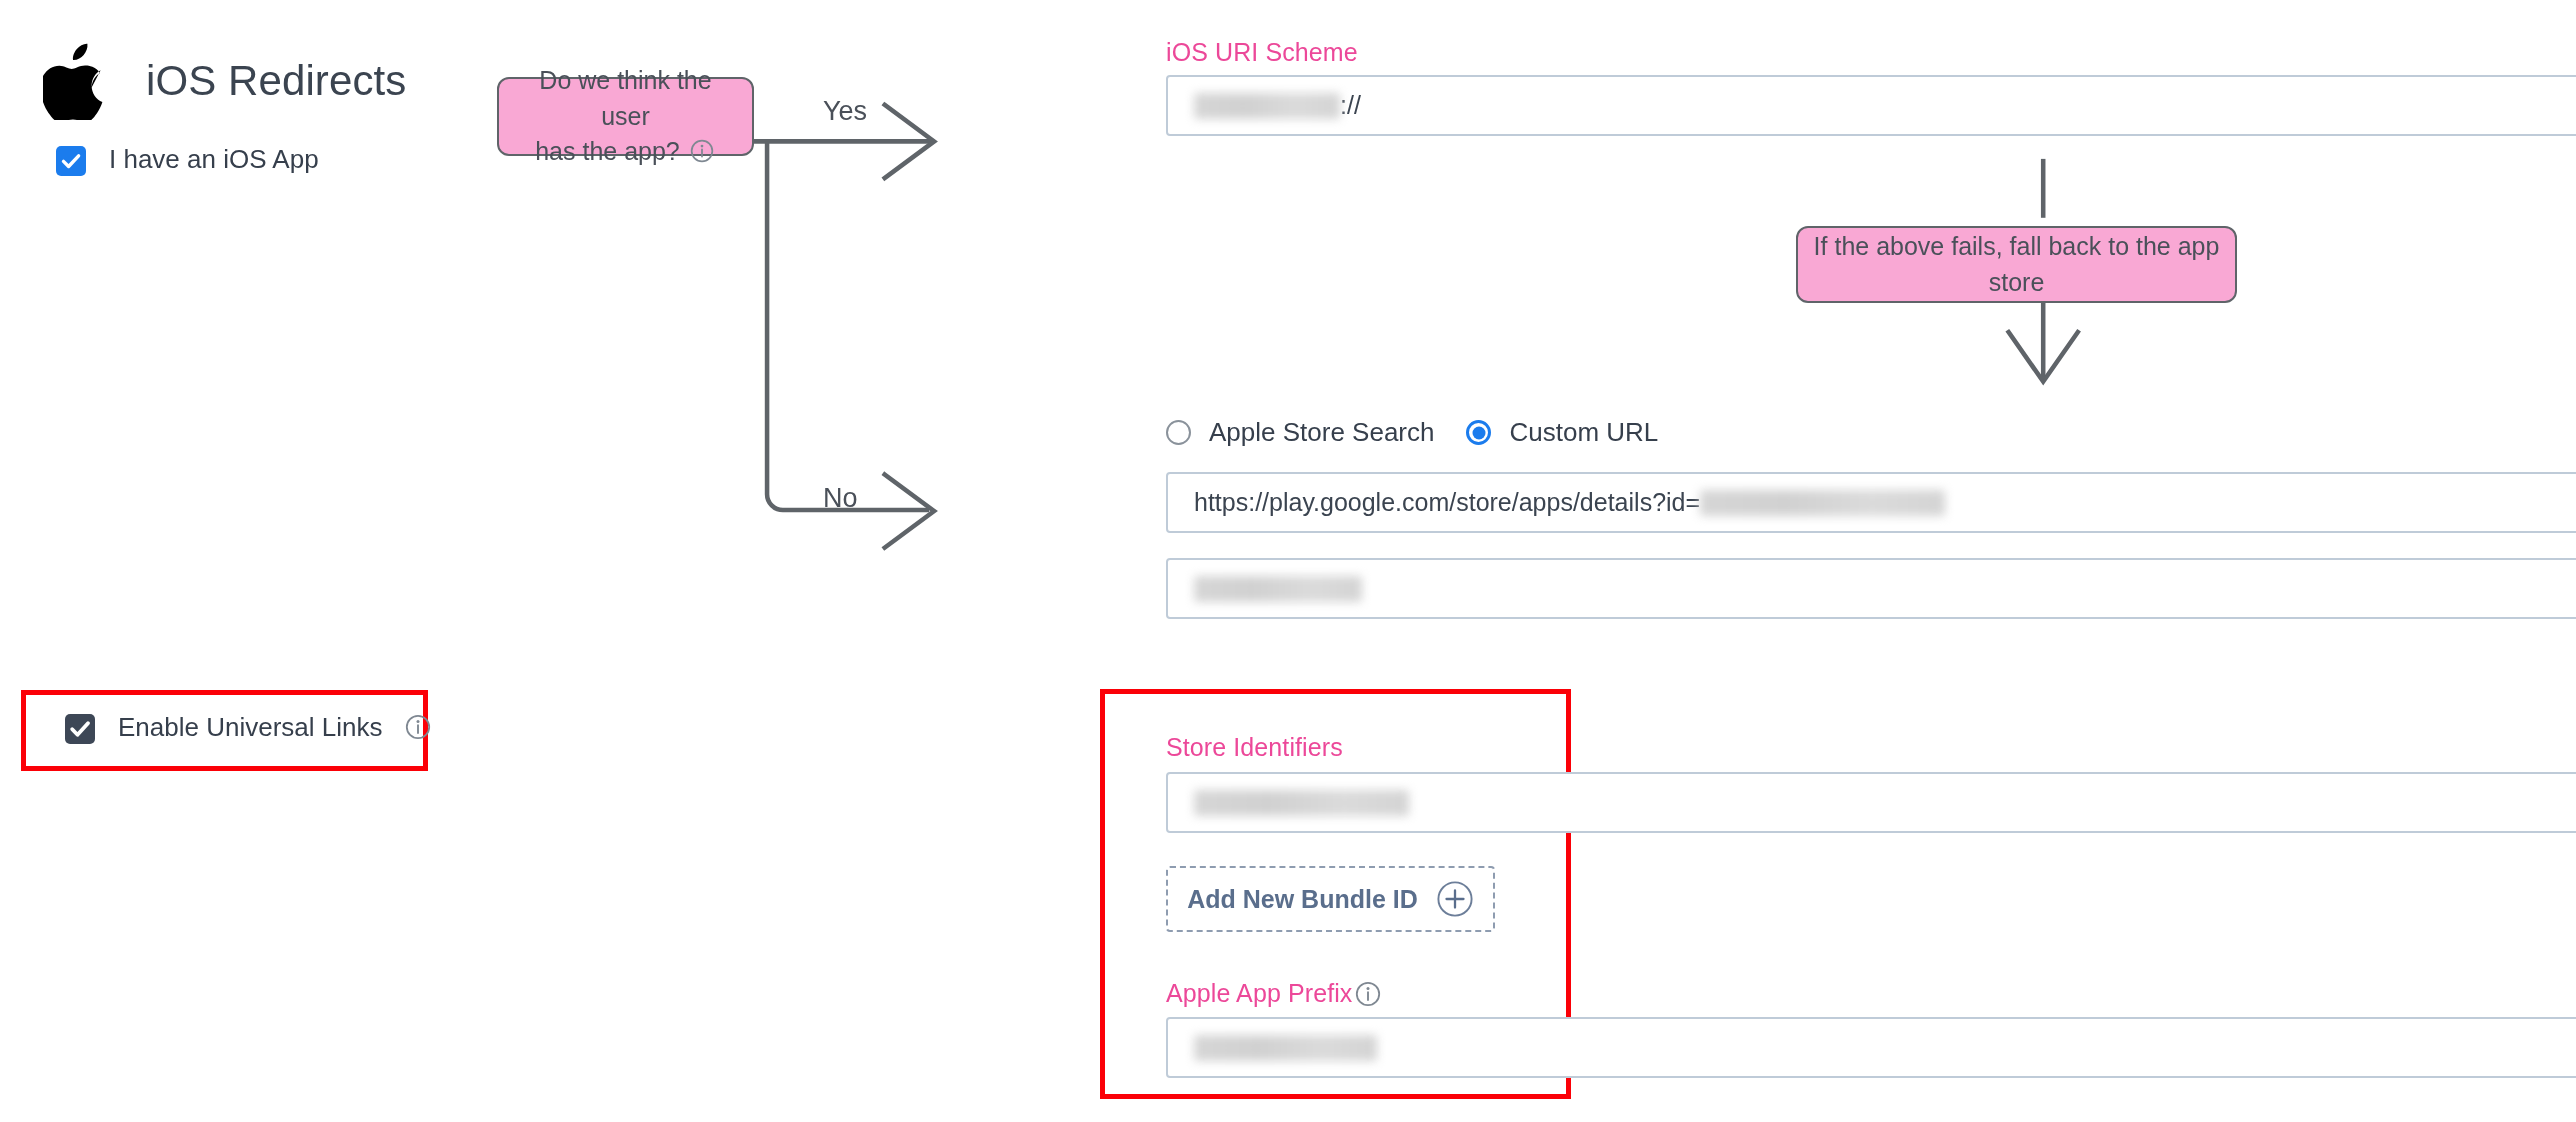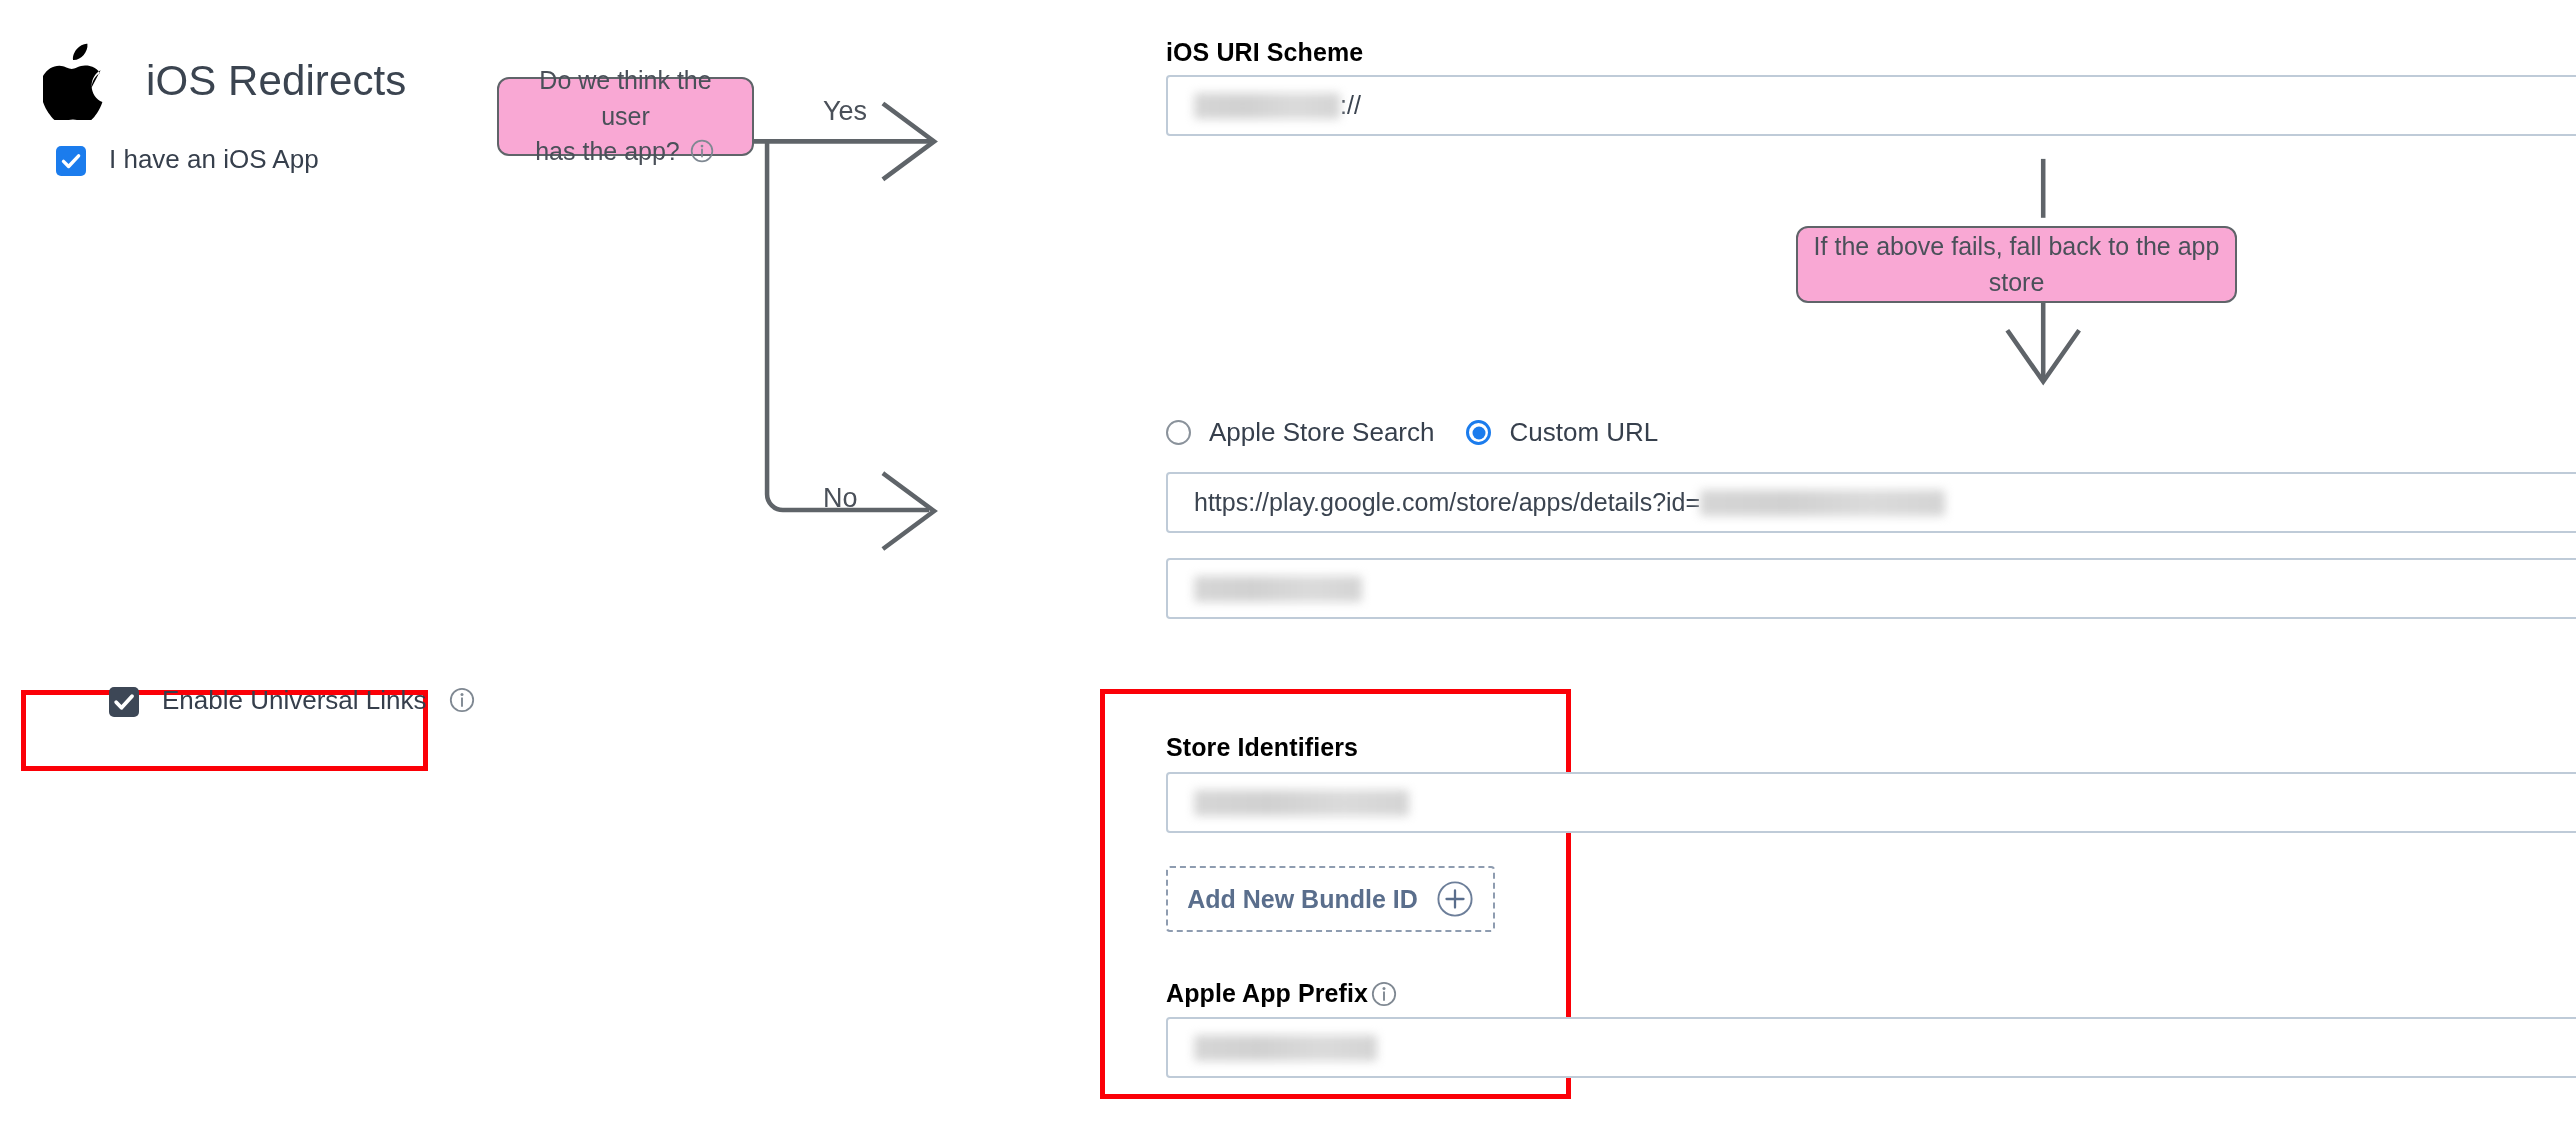--- a/index.html
+++ b/index.html
@@ -60,21 +60,21 @@
 
   
   #universal-links-highlight {
     left: 21px; top: 690px;
     width: 407px; height: 81px;
     border: 5px solid #fb0007;
     box-sizing: border-box;
     background: transparent;
   }
   #row-enable-universal-links {
-    left: 65px; top: 687px; margin-left: 44px;
+    left: 65px; top: 714px;
   }
   .info-icon {
     width: 26px; height: 26px;
     flex: 0 0 auto;
     display: inline-block;
     vertical-align: middle;
   }
   .info-icon svg { display: block; }
 
   
@@ -116,22 +116,22 @@
     font-size: 27px;
     color: #4a5059;
     white-space: nowrap;
   }
   #label-yes { left: 823px; top: 96px; }
   #label-no  { left: 823px; top: 483px; }
 
   
   .field-label {
     font-size: 25px;
-    font-weight: 700;
-    color: #000000;
+    font-weight: 400;
+    color: #ec4899;
     white-space: nowrap;
     letter-spacing: 0.1px;
   }
   .field-label.with-info {
     display: flex;
     align-items: center;
     gap: 3px;
   }
 
   .text-input {

